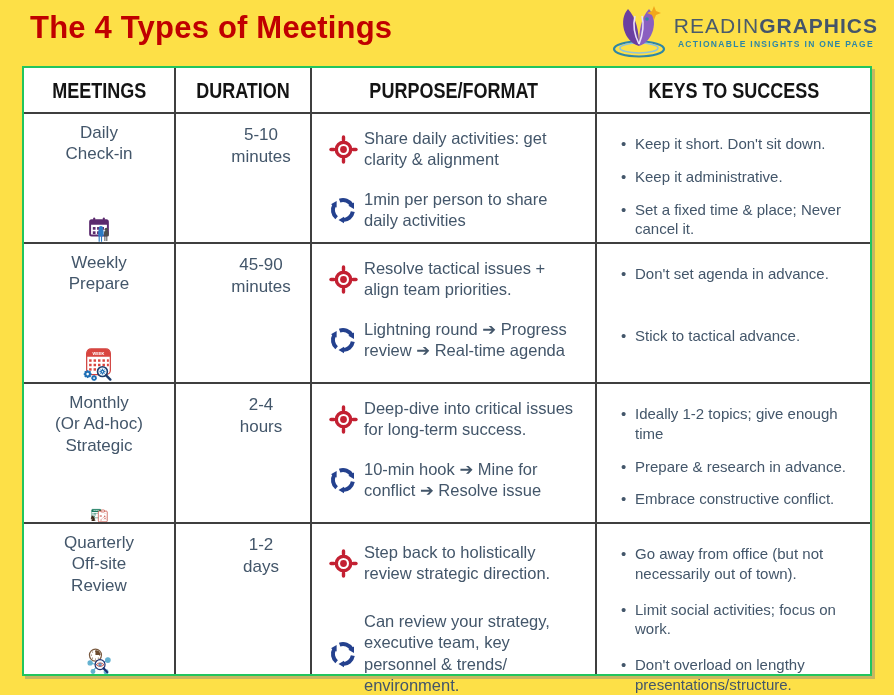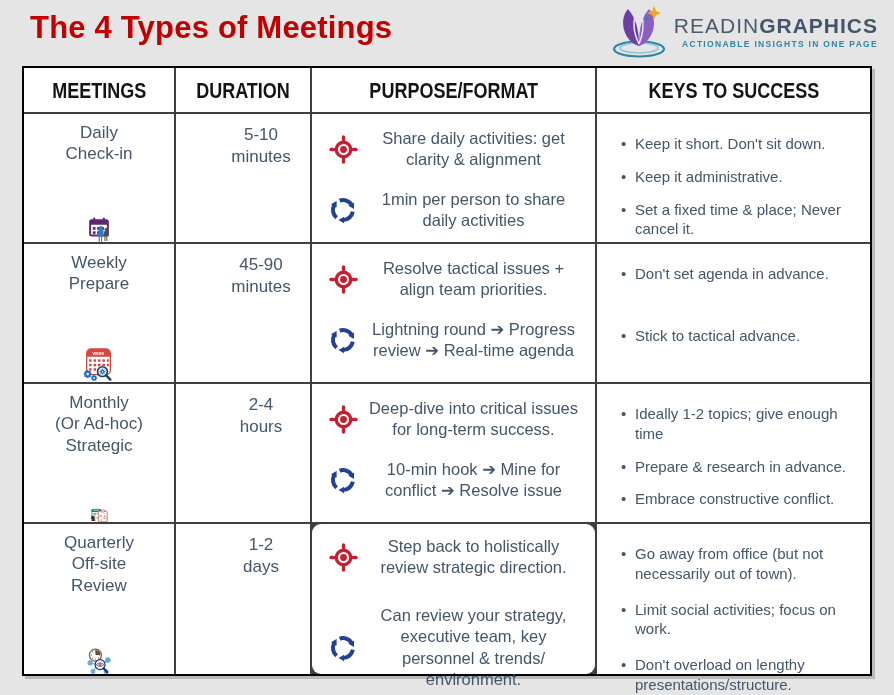--- a/index.html
+++ b/index.html
@@ -1,57 +1,57 @@
 <!DOCTYPE html>
 <html><head>
 <meta charset="utf-8">
 <style>
   * { margin:0; padding:0; box-sizing:border-box; }
   html,body { background:#fff; }
   body { font-family:"Liberation Sans", sans-serif; }
-  .page { position:relative; width:894px; height:695px; background:#e5e5e5; overflow:hidden; }
+  .page { position:relative; width:894px; height:695px; background:#fde047; overflow:hidden; }
 
   
   .page-title {
     position:absolute; left:30px; top:10px;
     font-size:31px; font-weight:700; color:#c00000; letter-spacing:.2px;
   }
   .logo { position:absolute; right:16px; top:4px; display:flex; align-items:center; gap:6px; }
-  .logo-text { display:flex; flex-direction:column; align-items:flex-end; }
+  .logo-text { display:flex; flex-direction:column; align-items:center; }
   .brand-line { font-size:21px; letter-spacing:1px; color:#4a5b6b; line-height:1.05; }
   .brand-line .bold { font-weight:800; color:#44546a; }
   .tagline { font-size:8.5px; font-weight:700; letter-spacing:1.3px; color:#2e86a5; margin-top:2px; }
 
   
   .meeting-table {
     position:absolute; left:22px; top:66px; width:850px;
     display:grid;
     grid-template-columns:150px 134px 283px 1fr;
     grid-template-rows:44px 128px 138px 138px 150px;
     gap:2px; background:#3f3f3f;
-    border:2px solid #000000;
+    border:2px solid #22c55e;
     box-shadow:3px 3px 0 rgba(130,130,130,.45);
   }
   .cell { background:#fff; color:#43566a; }
 
   .h-cell { display:flex; align-items:center; justify-content:center; }
   .h-cell span {
     font-size:20px; font-weight:600; color:#141414;
     transform:scaleX(.9) scaleY(1.08); letter-spacing:0;
   }
 
   .meeting-cell { display:flex; flex-direction:column; align-items:center; padding-top:8px;gap:48px; }
   .meeting-name { font-size:17px; line-height:1.25; text-align:center; white-space:pre-line; }
   .meeting-icon { margin-top:4px; }
 
   .duration-cell { padding-top:10px; text-align:center; font-size:17px; line-height:1.3; white-space:pre-line;padding-left:36px; }
 
   .purpose-cell { display:flex; flex-direction:column; gap:18px; padding:14px 12px 8px 10px; }
-  .purpose-cell.gap-lg { gap:26px; padding-top:12px;border-radius:9px; }
-  .p-item { display:flex; align-items:center;text-align:center; }
+  .purpose-cell.gap-lg { gap:26px; padding-top:18px; }
+  .p-item { display:flex; align-items:center; }
   .p-icon { flex:0 0 42px; display:flex; justify-content:center; }
   .p-text { font-size:16.5px; line-height:1.3; }
 
   .keys-cell { padding:20px 14px 6px 24px; }
   .keys { list-style:none; }
   .keys li { position:relative; padding-left:14px; font-size:15px; line-height:1.32; margin-bottom:13px; }
   .keys li::before { content:"\2022"; position:absolute; left:0; top:0; }
   .keys-loose li { margin-bottom:42px; }
   .keys-roomy li { margin-bottom:16px; }
 </style>

